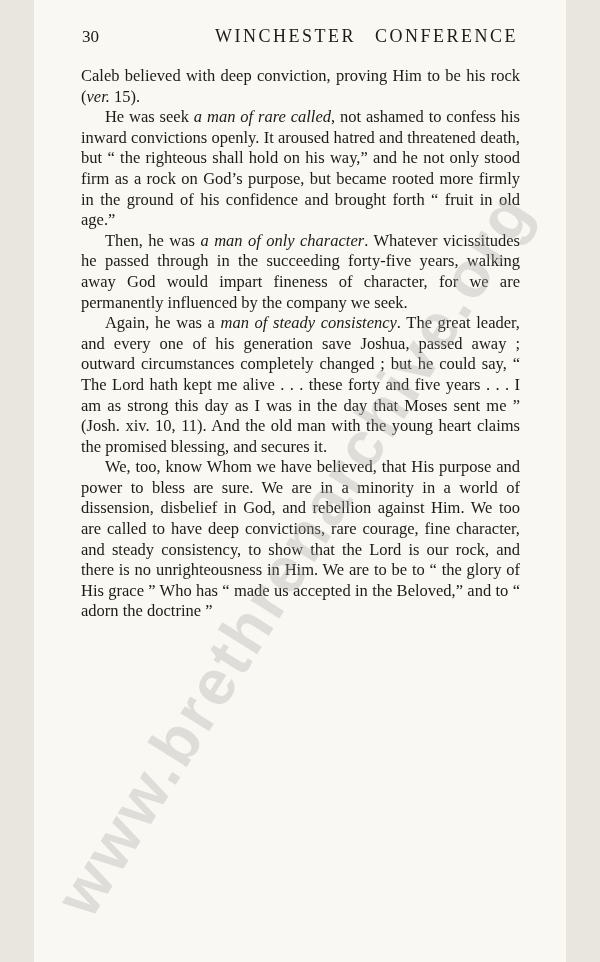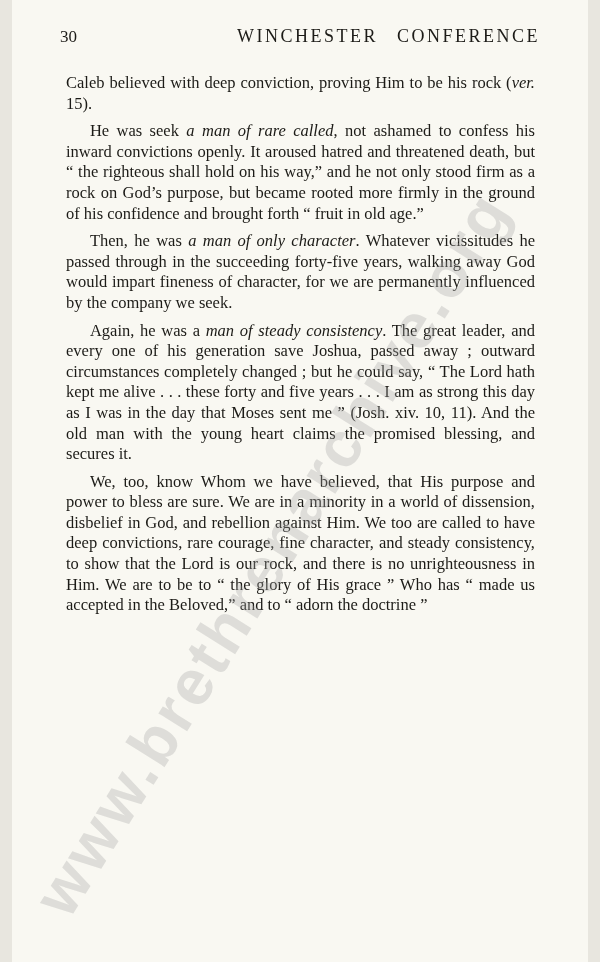--- a/index.html
+++ b/index.html
@@ -3,21 +3,21 @@
 <meta charset="utf-8">
 <style>
   html, body {
     margin: 0;
     padding: 0;
     background: #e8e6df;
     font-family: "Liberation Serif", "DejaVu Serif", serif;
   }
   .page {
     position: relative;
-    width: 576px;
+    width: 532px;
     height: 962px;
     margin: 0 auto;
     background: #f9f8f2;
     overflow: hidden;
     color: #1c1b17;
     text-decoration: underline;
   }
   .header {
     position: absolute;
     top: 26px;
@@ -40,21 +40,21 @@
   .page-body {
     position: absolute;
     top: 66px;
     left: 47px;
     right: 46px;
     font-size: 16.5px;
     line-height: 20.6px;
     text-align: justify;
   }
   .para {
-    margin: 7px;
+    margin: 0;
   }
   .para.indent {
     text-indent: 1.45em;
   }
   .para em {
     font-style: italic;
   }
   .watermark {
     position: absolute;
     left: 38px;

